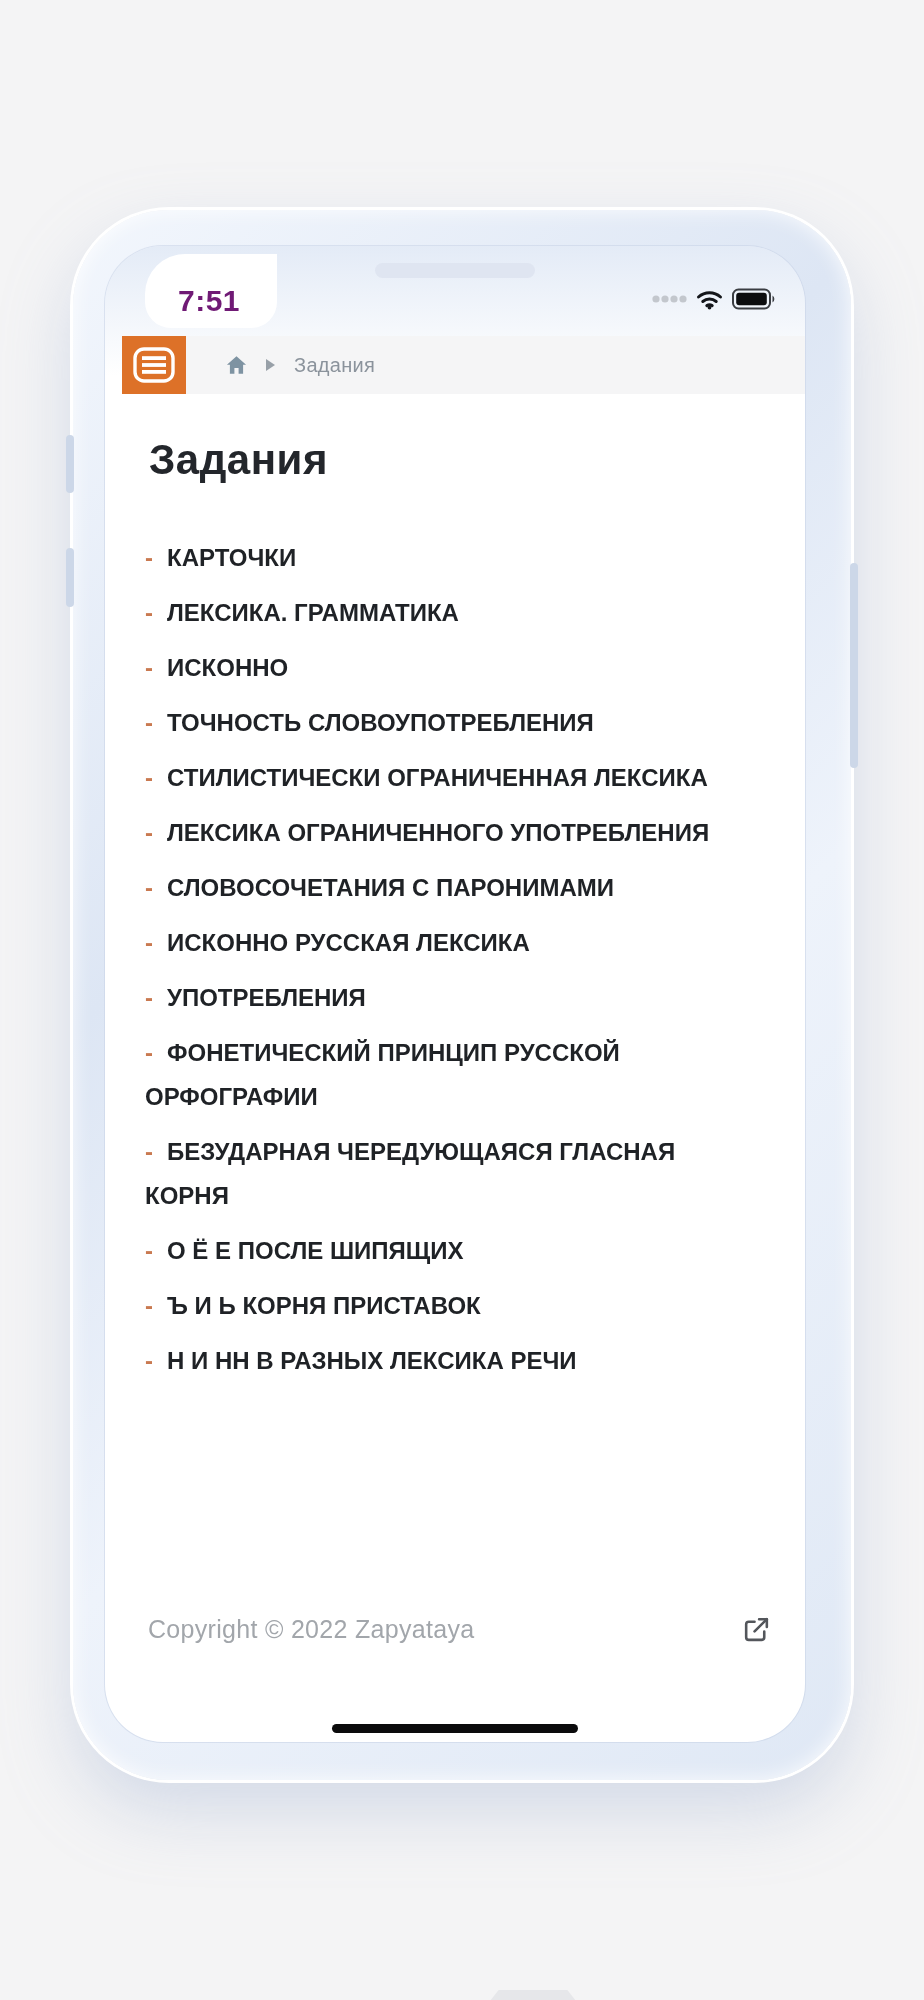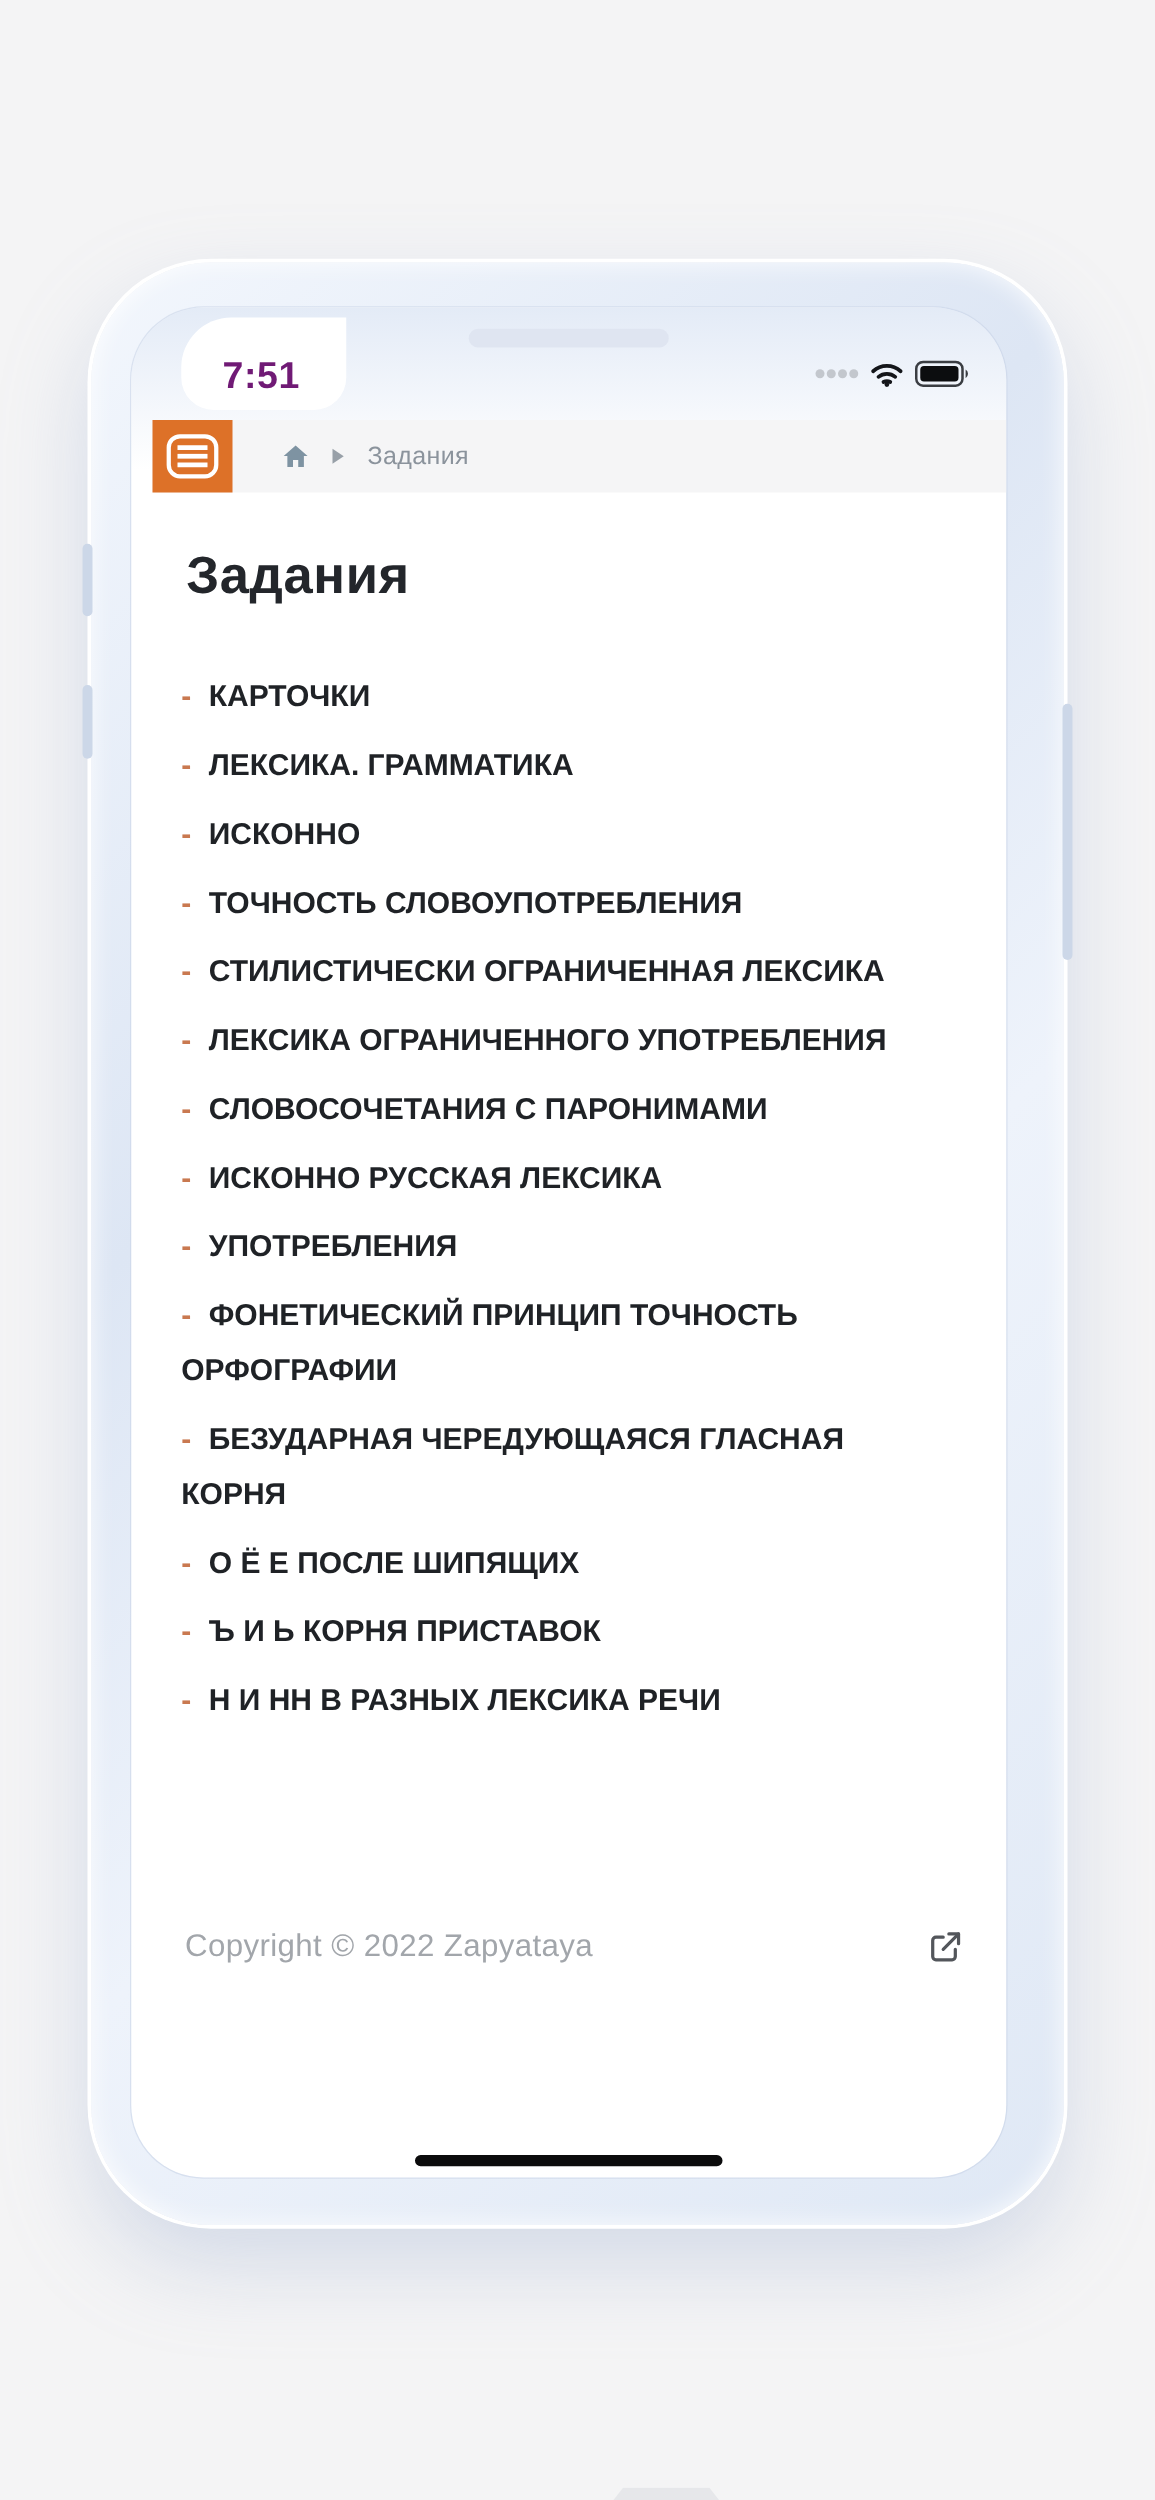--- a/index.html
+++ b/index.html
@@ -82,21 +82,21 @@
     color:var(--title-text);letter-spacing:.5px;
   }
   .task-list{
     list-style:none;margin-top:54px;max-width:605px;
     font-size:24px;font-weight:700;line-height:44px;color:var(--item-text);
   }
   .task-list li{margin-bottom:11px;cursor:pointer;}
   .dash{color:var(--dash);margin-right:14px;}
   
   .site-footer{
-    position:absolute;left:43px;right:33px;top:1296px;z-index:1;
+    position:absolute;left:43px;right:33px;top:1368px;z-index:1;
     display:flex;justify-content:space-between;align-items:center;
   }
   .copyright{font-size:25px;color:var(--footer-text);letter-spacing:.3px;}
   .ext-link{cursor:pointer;display:flex;}
   
   .home-indicator{
     position:absolute;left:50%;bottom:9px;transform:translateX(-50%);
     width:246px;height:9px;border-radius:5px;background:#0b0b0c;z-index:1;
   }
 </style>
@@ -161,21 +161,21 @@
       <ul class="task-list" id="task-list">
           <li><span class="dash">-</span><span>КАРТОЧКИ</span></li>
           <li><span class="dash">-</span><span>ЛЕКСИКА. ГРАММАТИКА</span></li>
           <li><span class="dash">-</span><span>ИСКОННО</span></li>
           <li><span class="dash">-</span><span>ТОЧНОСТЬ СЛОВОУПОТРЕБЛЕНИЯ</span></li>
           <li><span class="dash">-</span><span>СТИЛИСТИЧЕСКИ ОГРАНИЧЕННАЯ ЛЕКСИКА</span></li>
           <li><span class="dash">-</span><span>ЛЕКСИКА ОГРАНИЧЕННОГО УПОТРЕБЛЕНИЯ</span></li>
           <li><span class="dash">-</span><span>СЛОВОСОЧЕТАНИЯ С ПАРОНИМАМИ</span></li>
           <li><span class="dash">-</span><span>ИСКОННО РУССКАЯ ЛЕКСИКА</span></li>
           <li><span class="dash">-</span><span>УПОТРЕБЛЕНИЯ</span></li>
-          <li><span class="dash">-</span><span>ФОНЕТИЧЕСКИЙ ПРИНЦИП ТОЧНОСТЬ ОРФОГРАФИИ</span></li>
+          <li><span class="dash">-</span><span>ФОНЕТИЧЕСКИЙ ПРИНЦИП РУССКОЙ ОРФОГРАФИИ</span></li>
           <li><span class="dash">-</span><span>БЕЗУДАРНАЯ ЧЕРЕДУЮЩАЯСЯ ГЛАСНАЯ КОРНЯ</span></li>
           <li><span class="dash">-</span><span>О Ё Е ПОСЛЕ ШИПЯЩИХ</span></li>
           <li><span class="dash">-</span><span>Ъ И Ь КОРНЯ ПРИСТАВОК</span></li>
           <li><span class="dash">-</span><span>Н И НН В РАЗНЫХ ЛЕКСИКА РЕЧИ</span></li>
         </ul>
     </div>
 
     <div class="site-footer">
       <span class="copyright">Copyright © 2022 Zapyataya</span>
       <a class="ext-link">

